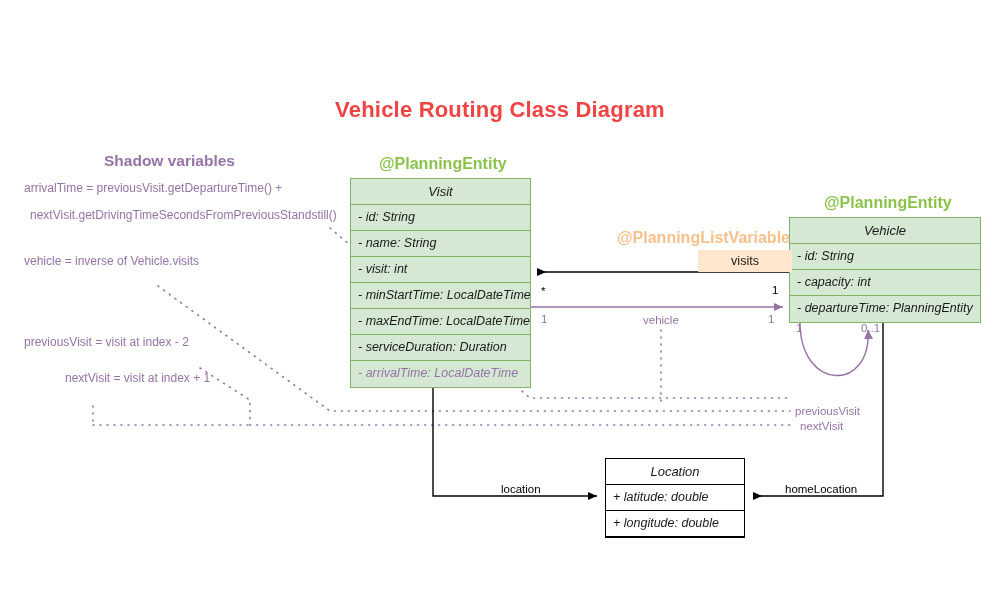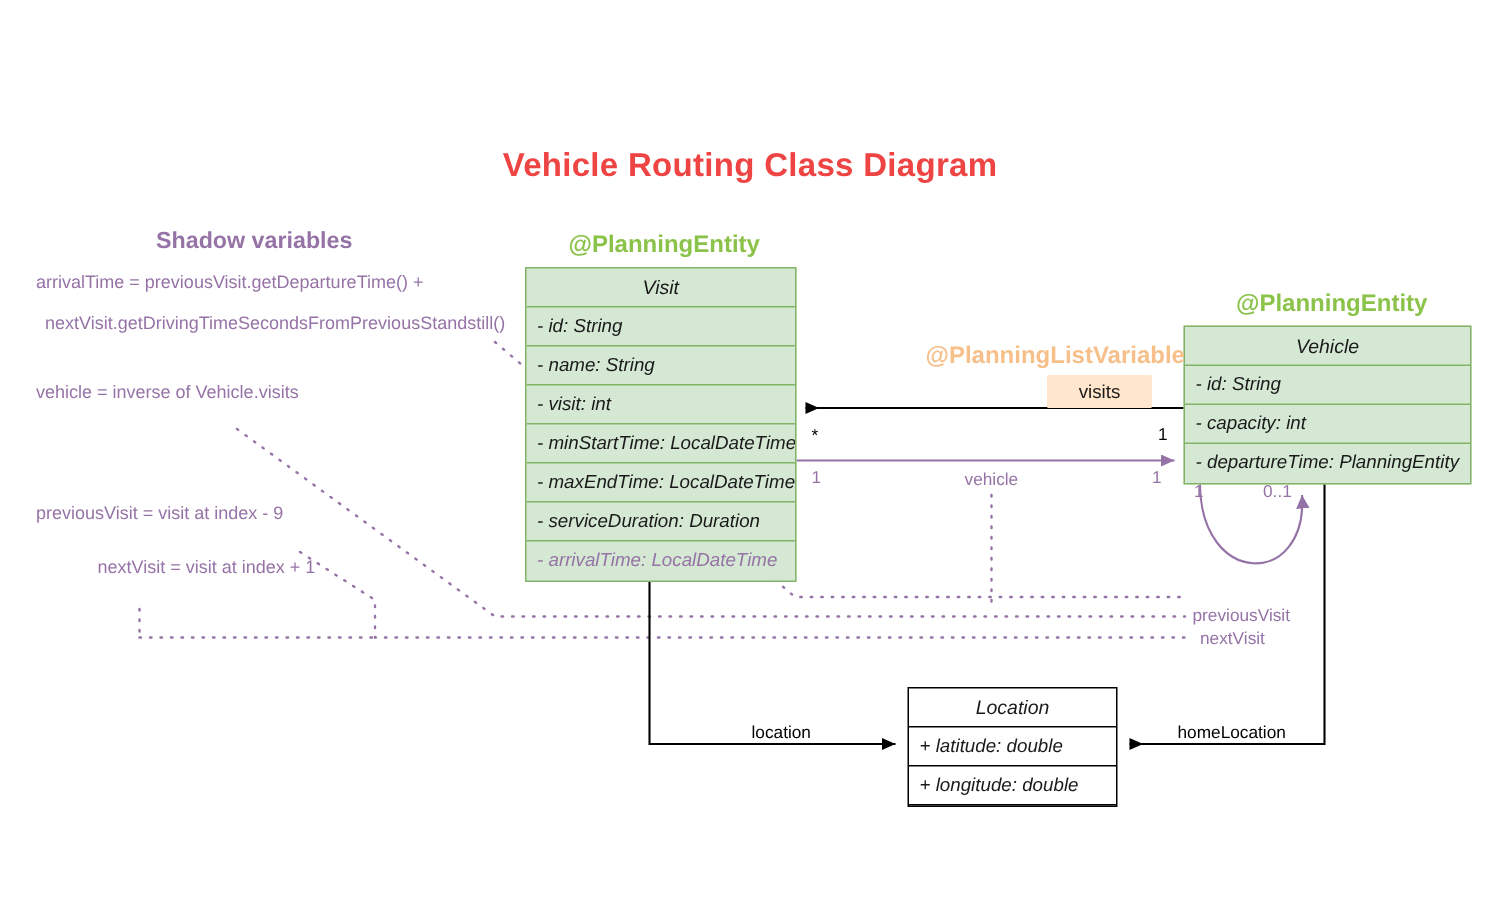--- a/index.html
+++ b/index.html
@@ -102,21 +102,21 @@
     color: #000000;
     white-space: nowrap;
   }
   .mult.purple { color: #9673a6; }
 
   
   #visits-chip {
     position: absolute;
     left: 698px;
     top: 250px;
-    width: 70px;
+    width: 94px;
     height: 22px;
     line-height: 22px;
     text-align: center;
     background: #ffe6cc;
     color: #1a1a1a;
     font-size: 12.5px;
     border-radius: 1px;
   }
 
   
@@ -186,21 +186,21 @@
     <g>
       <path d="M883,322 L883,496 L753,496" stroke="#000000" stroke-width="1.4" fill="none" marker-end="url(#arrowBlackL)"></path>
     </g>
   </svg>
 
   <div id="shadow-title">Shadow variables</div>
 
   <div class="shadow-line" style="left:24px; top:181px;">arrivalTime = previousVisit.getDepartureTime() +</div>
   <div class="shadow-line" style="left:24px; top:254px;">vehicle = inverse of Vehicle.visits</div>
   <div class="shadow-line" style="left:30px; top:208px;">nextVisit.getDrivingTimeSecondsFromPreviousStandstill()</div>
-  <div class="shadow-line" style="left:24px; top:335px;">previousVisit = visit at index - 9</div>
+  <div class="shadow-line" style="left:24px; top:335px;">previousVisit = visit at index - 2</div>
   <div class="shadow-line" style="left:41px; top:371px;margin-left:24px;">nextVisit = visit at index + 1</div>
 
   <div class="stereotype green" style="left:379px; top:155px;">@PlanningEntity</div>
 
   <div class="uml-class" style="left:350px; top:178px; width:181px;">
     <div class="uml-row header">Visit</div>
     <div class="uml-row">- id: String</div>
     <div class="uml-row">- name: String</div>
     <div class="uml-row">- visit: int</div>
     <div class="uml-row">- minStartTime: LocalDateTime</div>
@@ -229,21 +229,21 @@
   <div id="visits-chip">visits</div>
 
   <div class="mult" style="left:541px; top:285px;">*</div>
   <div class="mult" style="left:772px; top:284px;">1</div>
 
   <div class="mult purple" style="left:541px; top:313px;">1</div>
   <div class="edge-label purple" style="left:643px; top:314px;">vehicle</div>
   <div class="mult purple" style="left:768px; top:313px;">1</div>
 
   <div class="mult purple" style="left:796px; top:322px;">1</div>
-  <div class="mult purple" style="left:842px; top:322px;">0..1</div>
+  <div class="mult purple" style="left:861px; top:322px;">0..1</div>
 
   <div class="edge-label purple" style="left:795px; top:405px;">previousVisit</div>
   <div class="edge-label purple" style="left:800px; top:420px;">nextVisit</div>
 
   <div class="edge-label" style="left:501px; top:483px;">location</div>
   <div class="edge-label" style="left:785px; top:483px;">homeLocation</div>
 
 </div>
 
 </body></html>

